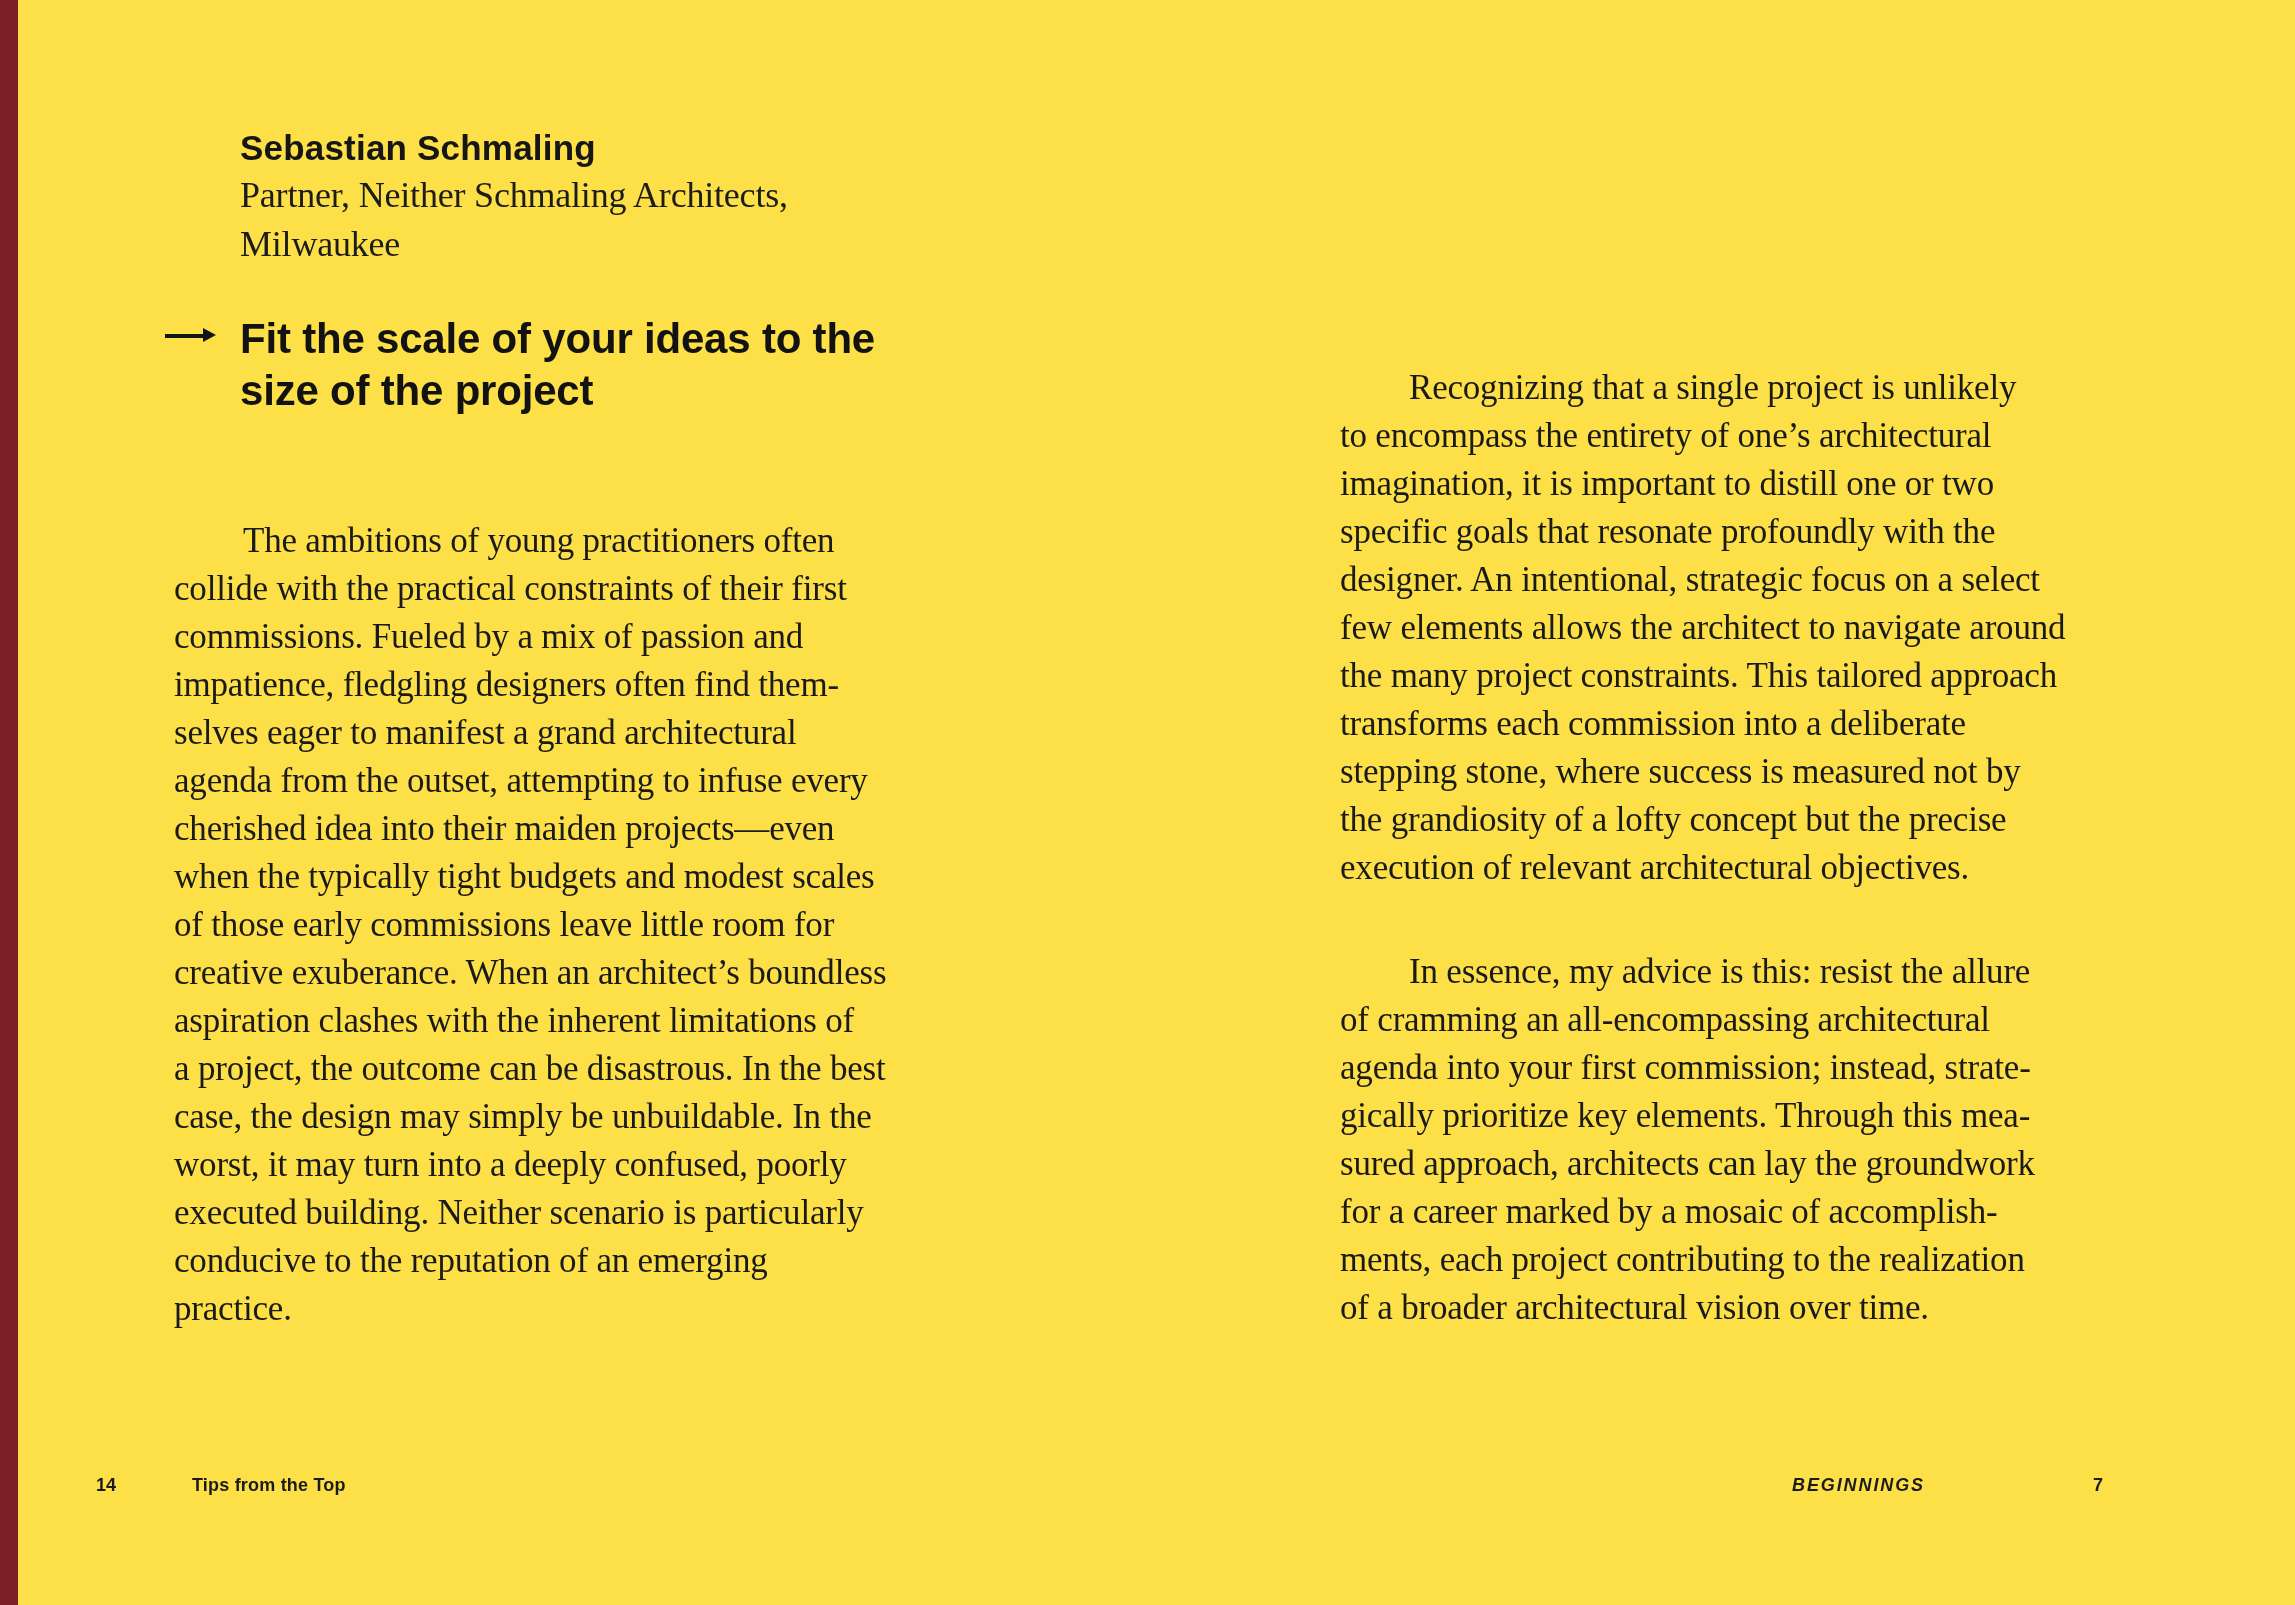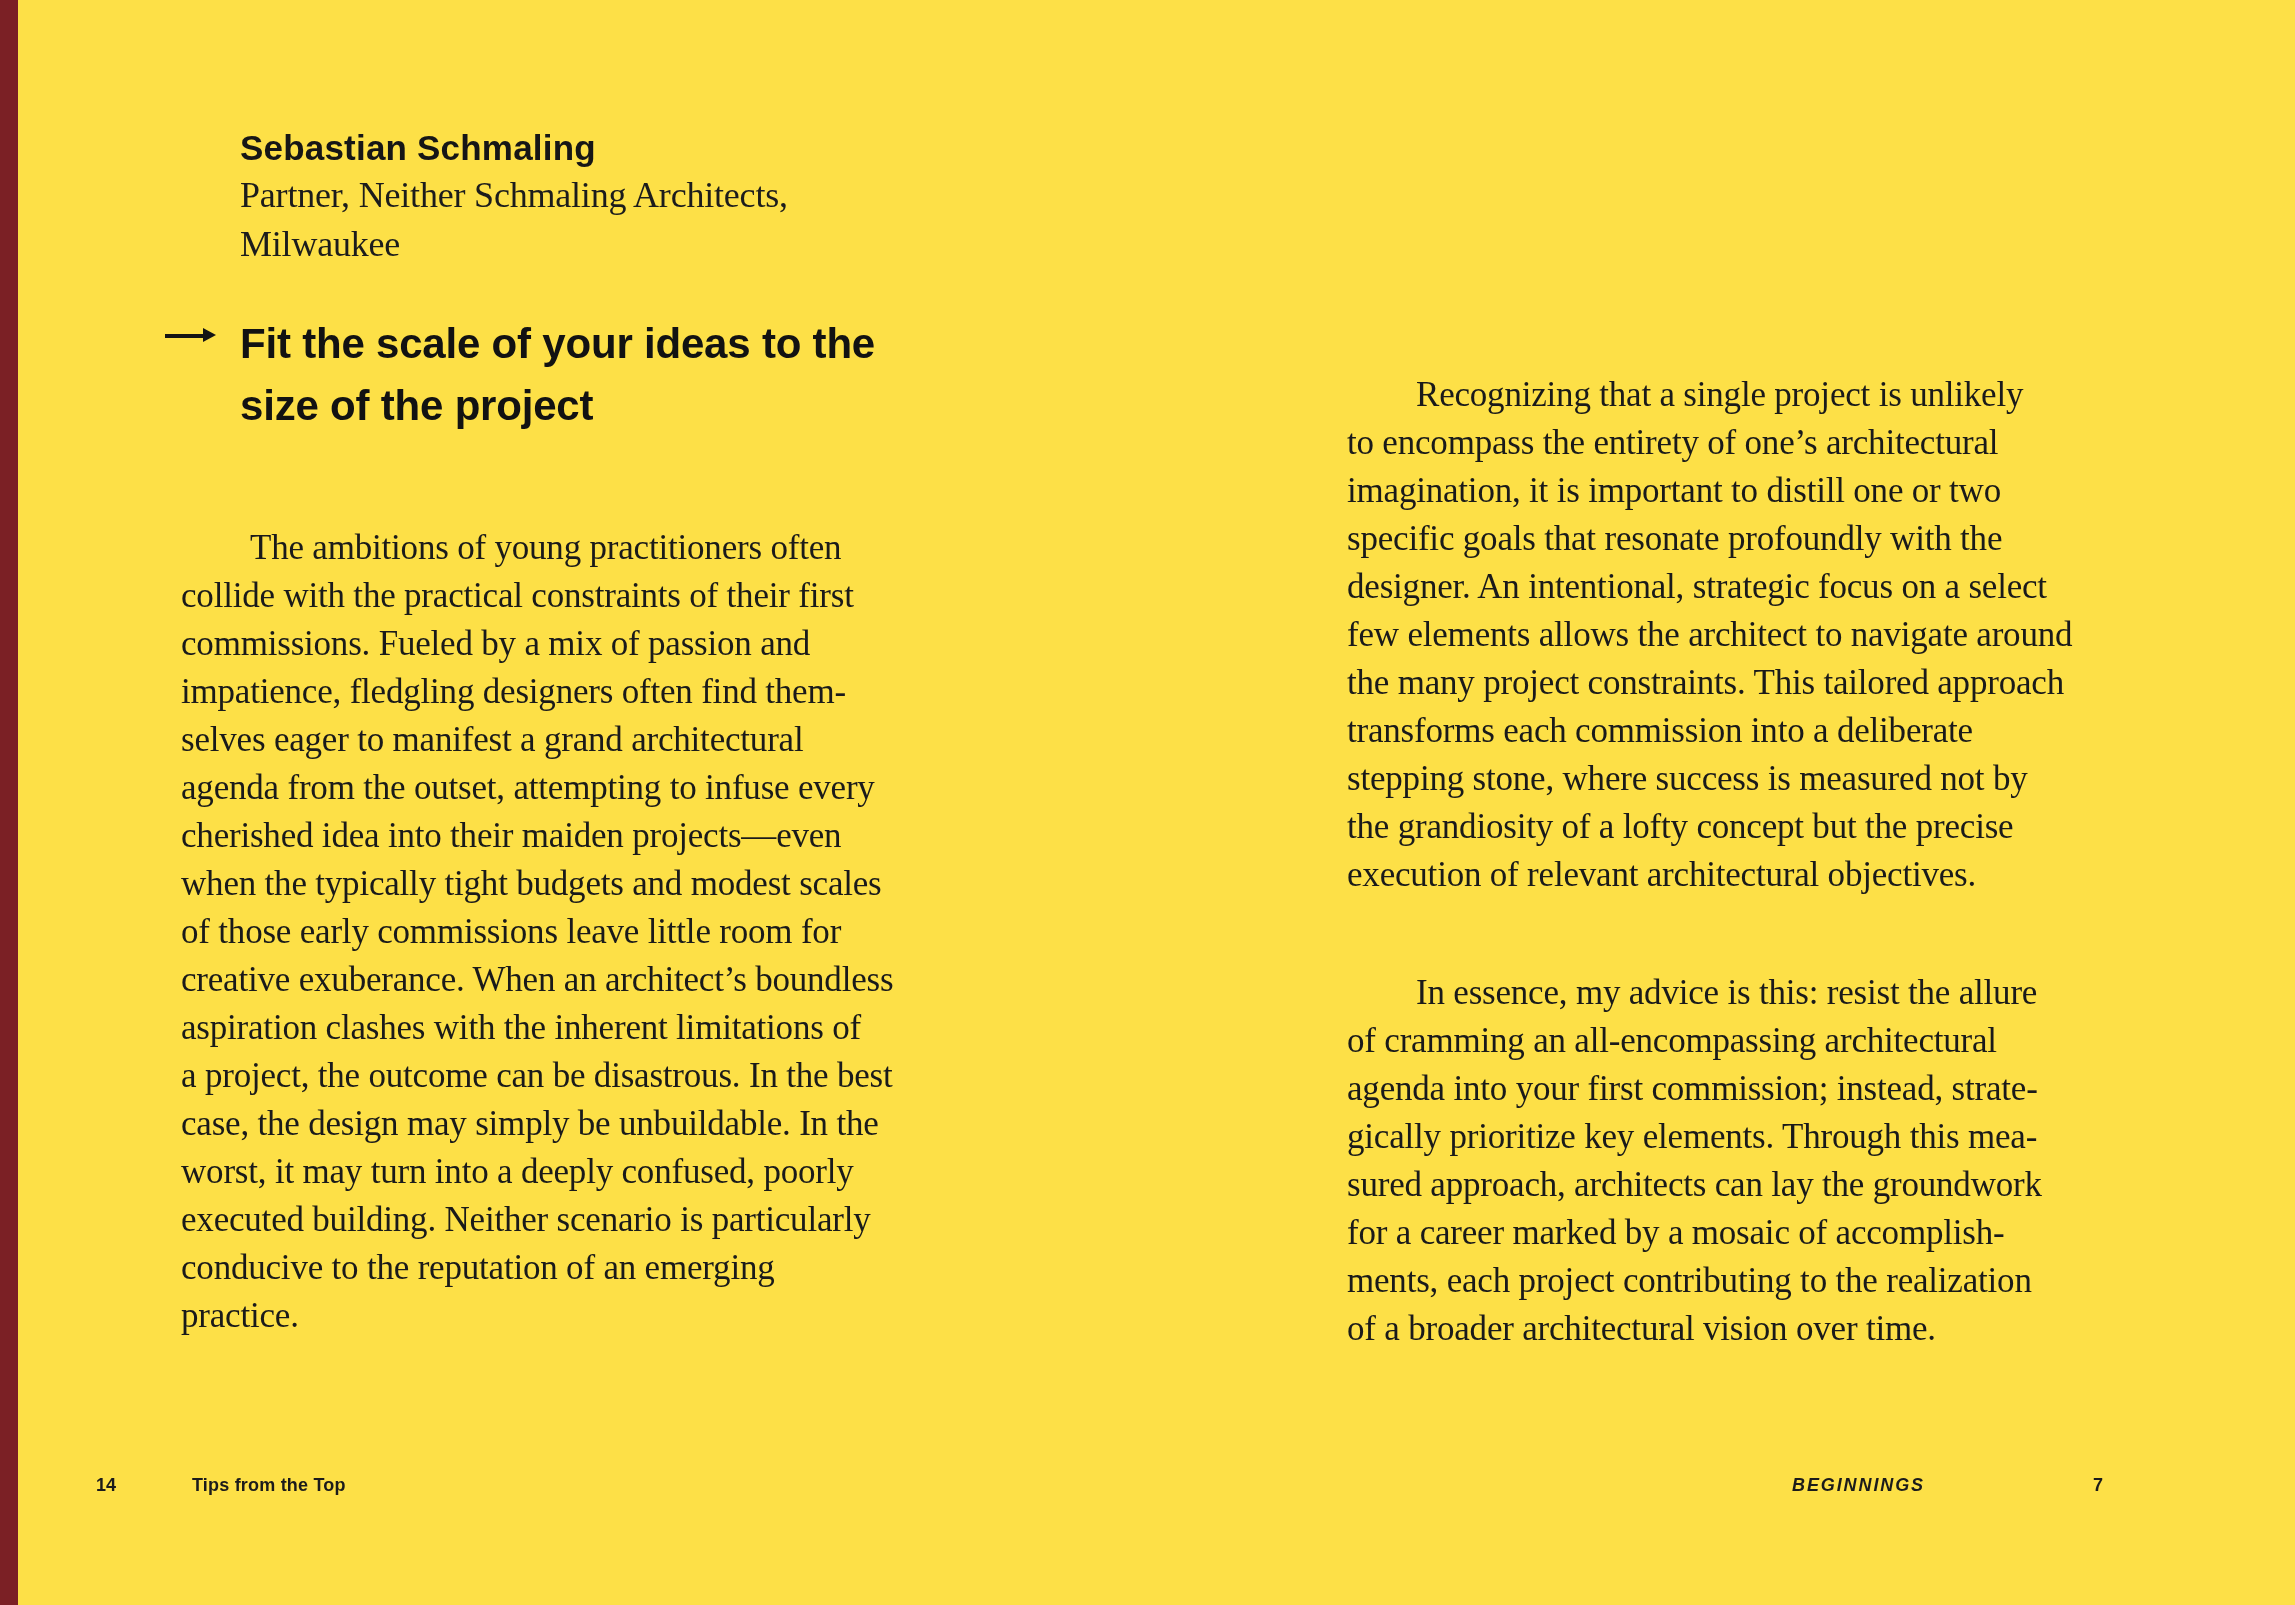--- a/index.html
+++ b/index.html
@@ -31,30 +31,30 @@
   .arrow-shaft{position:absolute;left:0;top:6.1px;width:41px;height:3.8px;background:#141414;}
   .arrow-head{
     position:absolute;right:0;top:0;width:0;height:0;
     border-left:13.8px solid #141414;
     border-top:7.7px solid transparent;
     border-bottom:7.7px solid transparent;
   }
   .chapter-heading{
     position:absolute;left:240px;top:313px;
     font-family:"Liberation Sans", sans-serif;
-    font-weight:700;font-size:42px;line-height:62px;
+    font-weight:700;font-size:42px;line-height:52px;
     color:#121212;letter-spacing:-0.2px;
     white-space:pre-line;
   }
   .body-col{
     font-size:35px;line-height:48px;color:#1a1a1a;
     letter-spacing:-0.2px;white-space:pre-line;
   }
   .left-body{position:absolute;left:170px;top:465px;width:880px;}
-  .para{white-space:pre-line;text-indent:69px;margin:11px;}
+  .para{white-space:pre-line;text-indent:69px;margin:4px;}
   
   .right-body{position:absolute;left:1336px;top:312px;width:880px;}
   
   .footer-text{
     position:absolute;top:1471px;
     font-family:"Liberation Sans", sans-serif;
     font-weight:700;font-size:18px;line-height:29px;color:#1b1b1b;
   }
   .pgnum-left{left:96px;}
   .booktitle{left:192px;letter-spacing:0.2px;}

